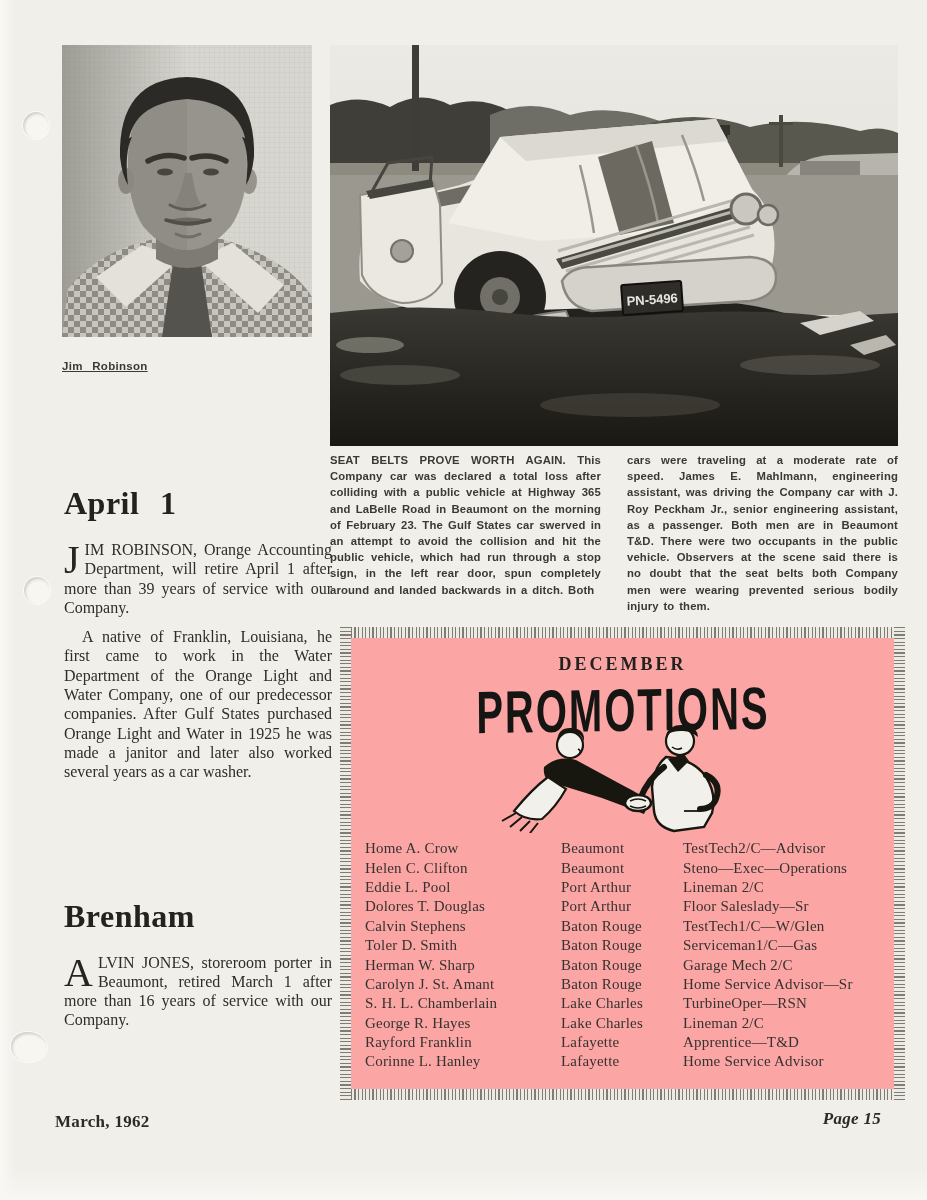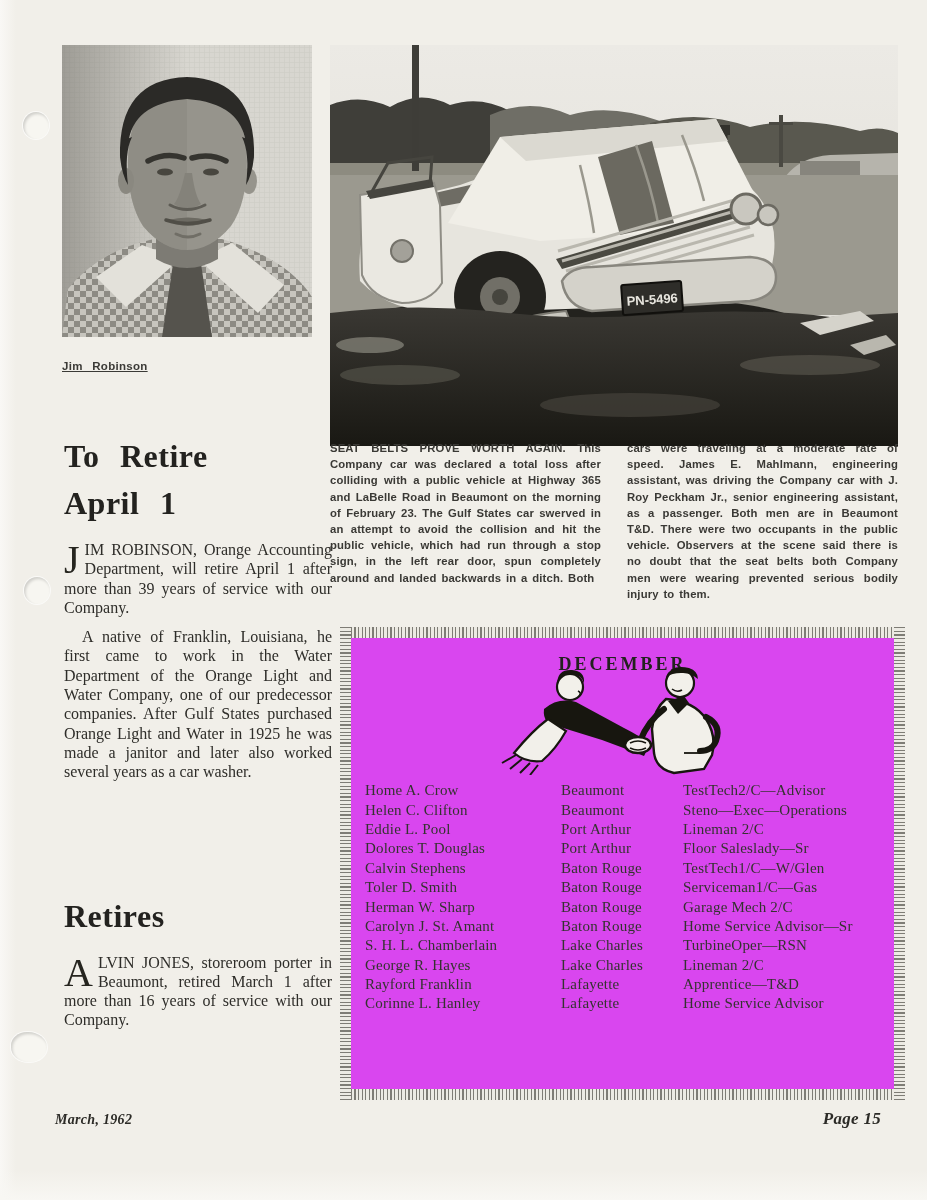--- a/index.html
+++ b/index.html
@@ -20,58 +20,58 @@
   
   .portrait{position:absolute;left:62px;top:45px;width:250px;height:292px;}
   .portrait svg{display:block;}
   .portrait-caption{position:absolute;left:62px;top:360px;width:250px;
         font-family:"Liberation Sans",sans-serif;font-weight:bold;font-size:11.5px;
         color:#3b3a36;word-spacing:6px;letter-spacing:.3px;text-decoration:underline;}
   .crash{position:absolute;left:330px;top:45px;width:568px;height:401px;}
   .crash svg{display:block;}
 
   
-  .photo-caption{position:absolute;left:330px;top:440px;width:568px;display:flex;gap:26px;}
+  .photo-caption{position:absolute;left:330px;top:452px;width:568px;display:flex;gap:26px;}
   .photo-caption .cap-col{width:271px;font-family:"Liberation Sans",sans-serif;font-weight:bold;
         font-size:11.3px;line-height:16.2px;text-align:justify;color:#3a3935;
         letter-spacing:.15px;word-spacing:1.5px;}
 
   
   .left-col{position:absolute;left:64px;top:433px;width:268px;}
   .art-heading{font-size:32px;font-weight:bold;line-height:47px;margin:0;
         letter-spacing:.5px;word-spacing:12px;color:#23221f;}
   .article-2{margin-top:64px;}
   p.body-par{font-size:16px;line-height:19.3px;text-align:justify;margin:0;color:#2e2d29;}
   p.par-first{margin-top:13px;}
   p.par-next{margin-top:10px;text-indent:18px;}
   .dropcap{float:left;font-size:40px;line-height:33px;padding:3px 5px 0 0;color:#26251f;}
   .reset-line{font-size:17.6px;font-family:"Liberation Serif",serif;}
 
   
-  .promo{position:absolute;left:340px;top:627px;width:565px;height:473px;background:#d946ef;}
+  .promo{position:absolute;left:340px;top:627px;width:565px;height:473px;background:#fca5a5;}
   .promo-frame{position:absolute;background:repeating-linear-gradient(90deg,#7e7c75 0px,#7e7c75 1.2px,#eceae3 1.2px,#eceae3 3.6px);}
   .promo-frame.top{left:0;right:0;top:0;height:11px;}
   .promo-frame.bottom{left:0;right:0;bottom:0;height:11px;}
   .promo-frame.left{top:0;bottom:0;left:0;width:11px;background:repeating-linear-gradient(0deg,#7e7c75 0px,#7e7c75 1.2px,#eceae3 1.2px,#eceae3 3.6px);}
   .promo-frame.right{top:0;bottom:0;right:0;width:11px;background:repeating-linear-gradient(0deg,#7e7c75 0px,#7e7c75 1.2px,#eceae3 1.2px,#eceae3 3.6px);}
   .promo-inner{position:absolute;inset:11px;}
   .promo-month{text-align:center;margin-top:16px;font-size:18px;font-weight:bold;
         letter-spacing:3px;color:#23221f;}
   .promo-title-wrap{text-align:center;height:56px;margin-top:2px;}
   .promo-title{display:inline-block;font-family:"Liberation Sans",sans-serif;font-weight:bold;
         font-size:40px;letter-spacing:2px;transform:scaleY(1.5) rotate(-.6deg);
         transform-origin:top center;color:#151513;}
   .handshake{display:block;margin:-18px auto 0;}
   .promo-table{margin:6px 14px 0;}
   .promo-row{display:grid;grid-template-columns:196px 122px 1fr;height:19.4px;align-items:center;}
   .promo-cell{font-size:15px;color:#34332f;white-space:nowrap;letter-spacing:.2px;}
 
   
-  .footer-date{position:absolute;left:55px;top:1112px;font-size:14px;font-weight:bold;
-        font-style:italic;color:#2c2b27;letter-spacing:.3px;}
+  .footer-date{position:absolute;left:55px;top:1112px;font-size:17px;font-weight:bold;
+        color:#2c2b27;letter-spacing:.3px;}
   .footer-page{position:absolute;right:46px;top:1109px;font-size:17px;font-weight:bold;
         font-style:italic;color:#2c2b27;letter-spacing:.3px;}
 </style>
 </head>
 <body>
 
 <div class="page">
   <div class="scan-left"></div>
   <div class="scan-bottom"></div>
 
@@ -214,44 +214,47 @@
     </svg>
   </div>
 
   <div class="photo-caption">
     <div class="cap-col">SEAT BELTS PROVE WORTH AGAIN. This Company car was declared a total loss after colliding with a public vehicle at Highway 365 and LaBelle Road in Beaumont on the morning of February 23. The Gulf States car swerved in an attempt to avoid the collision and hit the public vehicle, which had run through a stop sign, in the left rear door, spun completely around and landed backwards in a ditch. Both</div>
     <div class="cap-col">cars were traveling at a moderate rate of speed. James E. Mahlmann, engineering assistant, was driving the Company car with J. Roy Peckham Jr., senior engineering assistant, as a passenger. Both men are in Beaumont T&amp;D. There were two occupants in the public vehicle. Observers at the scene said there is no doubt that the seat belts both Company men were wearing prevented serious bodily injury to them.</div>
   </div>
 
   <div class="left-col">
     <h1 class="art-heading">
-      <span>To Retire</span><br>
+      <br>
       <span>April 1</span>
     </h1>
     <p class="body-par par-first">
       <span class="dropcap">J</span><span>IM ROBINSON, Orange Accounting Department, will retire April 1 after more than 39 years of service with our Company.</span>
     </p>
     <p class="body-par par-next">A native of Franklin, Louisiana, he first came to work in the Water Department of the Orange Light and Water Company, one of our predecessor companies. After Gulf States purchased Orange Light and Water in 1925 he was made a janitor and later also worked several years as a car washer.</p>
 
     <h1 class="art-heading article-2">
       <br>
-      <span>Retires</span>
+      <span>Brenham</span>
     </h1>
     <p class="body-par par-first">
       <span class="dropcap">A</span><span>LVIN JONES, storeroom porter in Beaumont, retired March 1 after more than 16 years of service with our Company.</span>
     </p>
   </div>
 
   <div class="promo">
     <div class="promo-frame top"></div>
     <div class="promo-frame bottom"></div>
     <div class="promo-frame left"></div>
     <div class="promo-frame right"></div>
     <div class="promo-inner">
       <div class="promo-month">DECEMBER</div>
+      <div class="promo-title-wrap">
+        <span class="promo-title">PROMOTIONS</span>
+      </div>
       <svg class="handshake" width="330" height="118" viewBox="0 0 330 118">
 
         <circle cx="112" cy="30" r="13" fill="#f2f0ea" stroke="#17160f" stroke-width="2.2"></circle>
         <path d="M99 26 q1 -14 15 -13 q13 1 12 13 q-2 -8 -13 -9 q-10 -1 -14 9 Z" fill="#17160f"></path>
         <path d="M120 34 q4 2 1 5" stroke="#17160f" stroke-width="1.6" fill="none"></path>
         <path d="M86 52 q14 -12 32 -7 l48 26 q16 8 26 16 l-6 12 q-20 -8 -42 -16 l-42 -13 q-18 -2 -16 -18 Z" fill="#17160f"></path>
         <path d="M56 96 q18 -22 34 -34 l18 12 q-10 18 -24 30 q-16 2 -28 -8 Z" fill="#f2f0ea" stroke="#17160f" stroke-width="2.2"></path>
         <path d="M58 98 l-14 8 M64 102 l-12 10 M72 106 l-10 10 M80 108 l-8 10" stroke="#17160f" stroke-width="2" fill="none"></path>
 
         <circle cx="222" cy="26" r="14" fill="#f2f0ea" stroke="#17160f" stroke-width="2.2"></circle>

